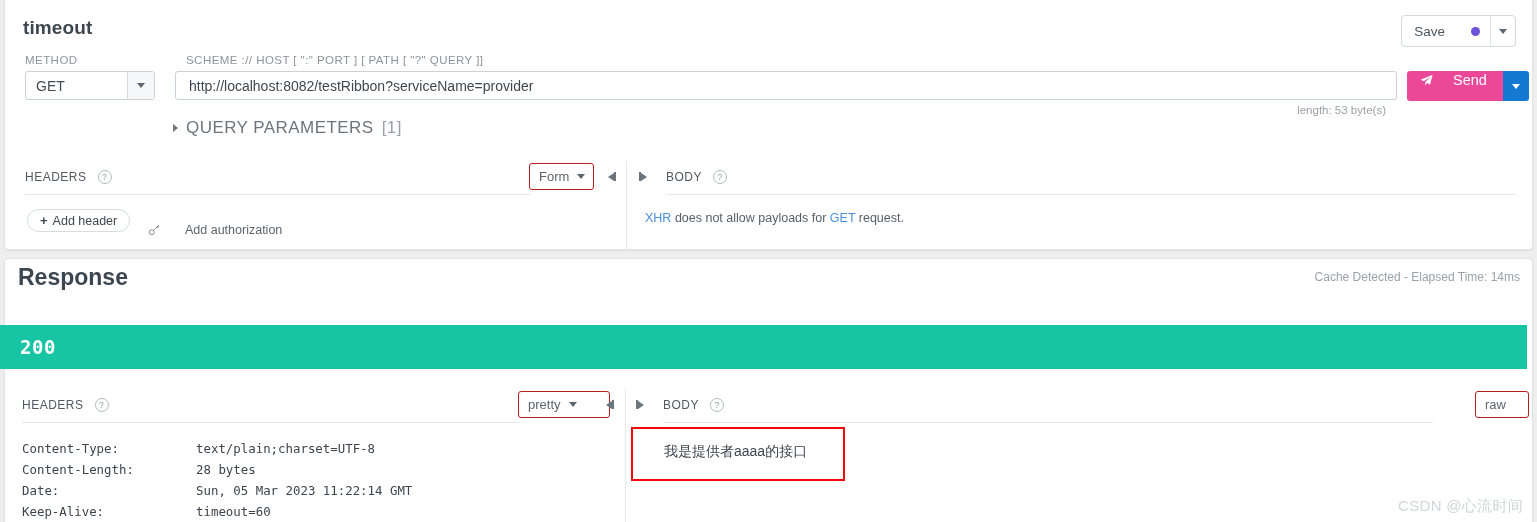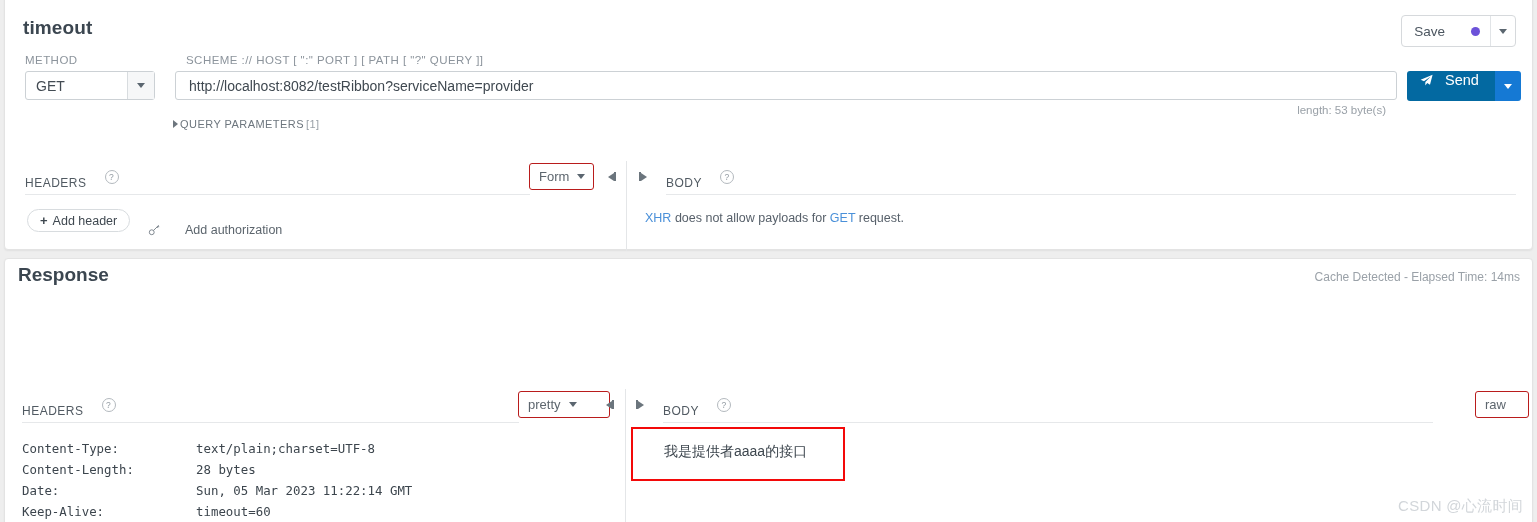--- a/index.html
+++ b/index.html
@@ -142,23 +142,23 @@
 
   .send-group {
     position: absolute;
     left: 1402px; top: 76px;
     display: flex;
     height: 30px;
     border-radius: 3px;
     overflow: hidden;
   }
   .send-main {
-    background: #0369a1;
+    background: #ec4899;
     color: #fff;
-    display: flex; align-items: center; gap: 12px;
+    display: flex; align-items: center; gap: 20px;
     padding: 0 16px 12px 13px;
     font-size: 14.5px;
     cursor: pointer;
   }
   .send-caret {
     background: #1579d4;
     width: 26px;
     display: flex; align-items: center; justify-content: center;
     cursor: pointer;
   }
@@ -170,43 +170,43 @@
   .length-note {
     position: absolute;
     right: 146px; top: 109px;
     font-size: 11.5px;
     color: #9aa1a8;
   }
 
   .query-params {
     position: absolute;
     left: 168px; top: 123px;
-    display: flex; align-items: center; gap: 2px;
-    font-size: 11px;
+    display: flex; align-items: center; gap: 8px;
+    font-size: 17px;
     letter-spacing: .45px;
     color: #6d767e;
     cursor: pointer;
   }
   .query-params .count { color: #9aa1a8; }
   .tri-right {
     width: 0; height: 0;
     border-top: 4px solid transparent;
     border-bottom: 4px solid transparent;
     border-left: 5.5px solid #6d767e;
   }
 
   
   .panel-divider-v {
     position: absolute;
     width: 1px;
     background: #e4e6e8;
   }
   .panel-head {
     position: absolute;
-    display: flex; align-items: flex-end; gap: 18px;
+    display: flex; align-items: flex-start; gap: 11px;
     font-size: 12px;
     letter-spacing: .5px;
     color: #515a62;
   }
   .help-icon {
     display: inline-flex;
     align-items: center; justify-content: center;
     width: 12px; height: 12px;
     border: 1px solid #b3b9be;
     border-radius: 50%;
@@ -287,21 +287,21 @@
     left: 640px; top: 216px;
     font-size: 12.5px;
     color: #57606a;
   }
   .note-line .lnk { color: #4a90d9; }
 
   
   .resp-title {
     position: absolute;
     left: 18px; top: 264px;
-    font-size: 19px;
+    font-size: 23px;
     font-weight: bold;
     color: #3b4650;
   }
   .cache-note {
     position: absolute;
     right: 17px; top: 270px;
     font-size: 12px;
     color: #9aa1a8;
   }
   .status-bar {
@@ -454,20 +454,23 @@
     <div class="note-line">
       <span class="lnk">XHR</span><span> does not allow payloads for </span><span class="lnk">GET</span><span> request.</span>
     </div>
   </div>
 
   <div class="card" id="response-card"></div>
 
   <div class="resp-title">Response</div>
   <div class="cache-note">Cache Detected - Elapsed Time: 14ms</div>
 
+  <div class="status-bar">
+    <span class="status-code">200</span>
+  </div>
 
   <div class="panel-divider-v" style="left:625px; top:389px; height:133px;"></div>
 
   <div class="panel-head" style="left:22px; top:398px;">
     <span>HEADERS</span>
     <span class="help-icon">?</span>
   </div>
   <div class="hr" style="left:22px; top:422px; width:497px;"></div>
 
   <div class="mini-select" style="left:518px; top:391px; width:92px;">

